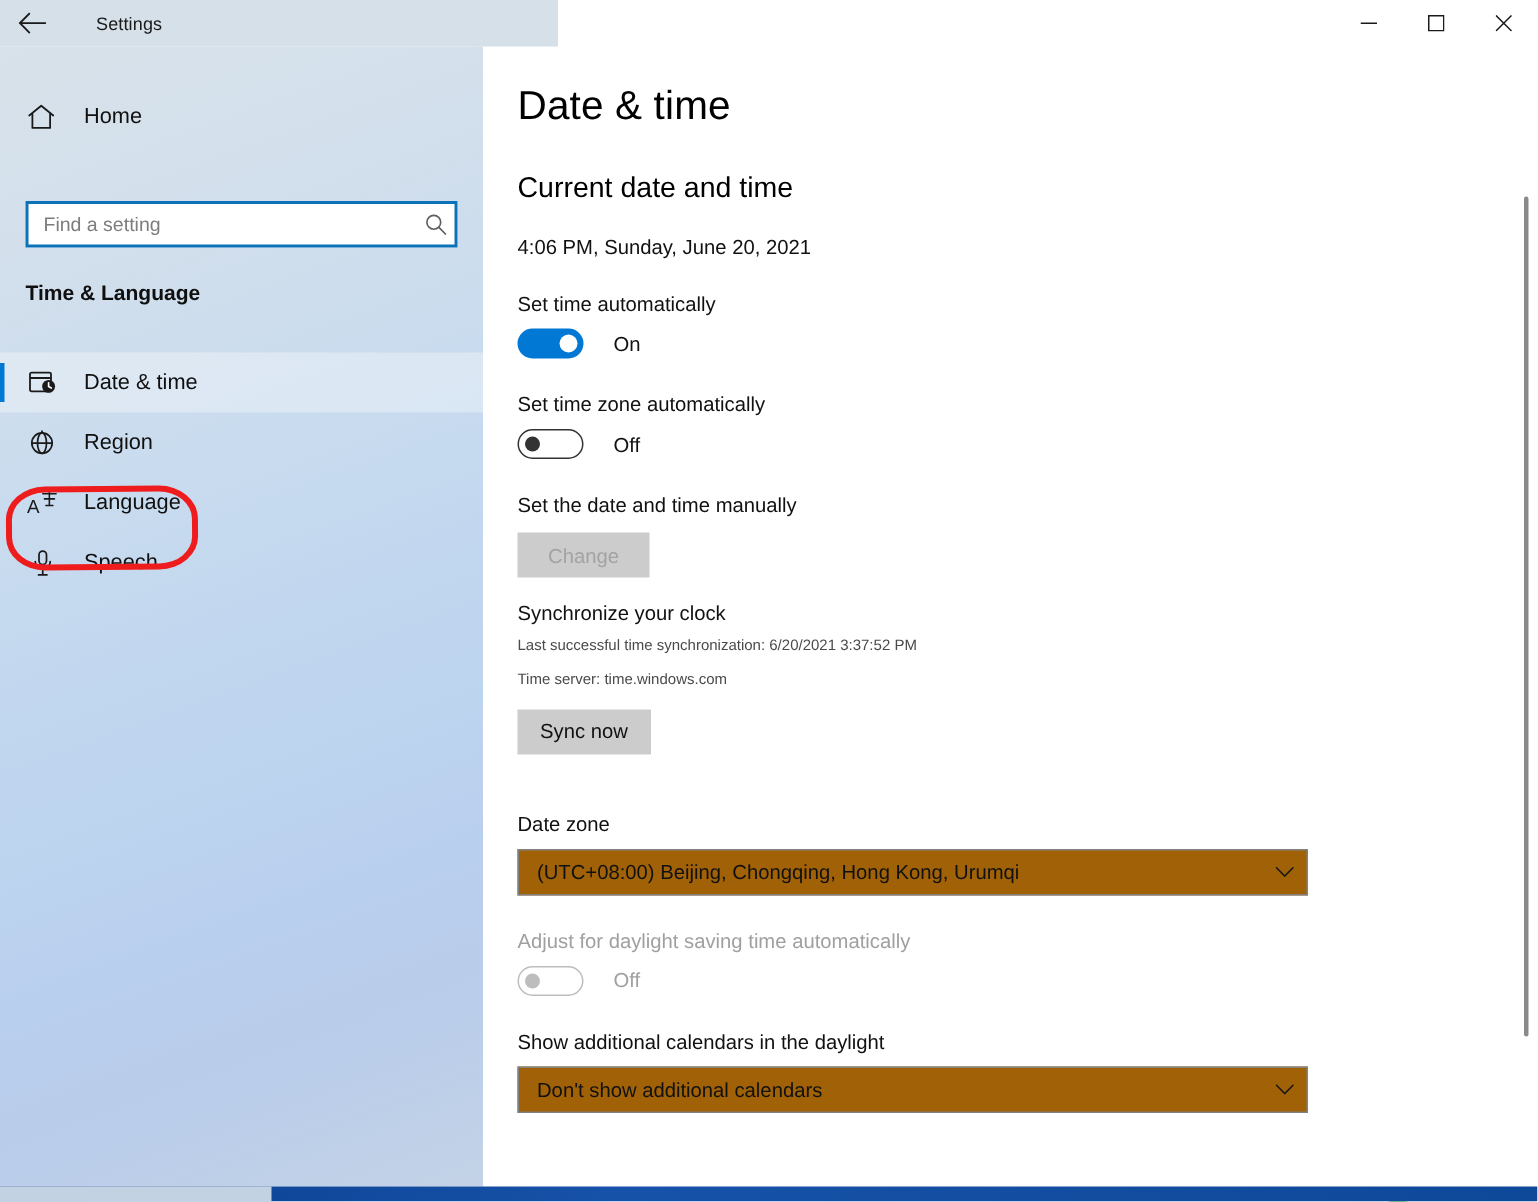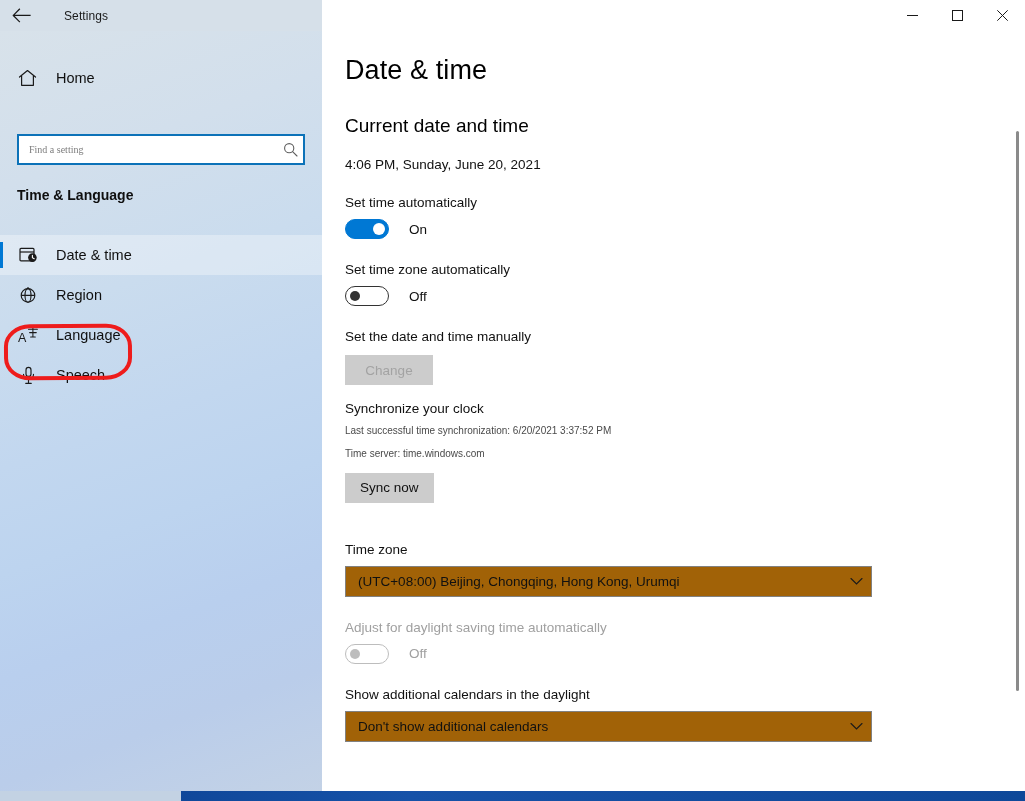--- a/index.html
+++ b/index.html
@@ -17,21 +17,21 @@
   }
 
   
   .titlebar {
     position: absolute; top: 0; left: 0;
     width: 1025px; height: 31px;
     display: flex; align-items: center;
     z-index: 40;
   }
   .titlebar-left {
-    width: 322px; height: 31px;
+    width: 372px; height: 31px;
     background: #d6e0e9;
     display: flex; align-items: center;
   }
   .back-btn {
     width: 42px; height: 31px;
     display: flex; align-items: center; justify-content: center;
     cursor: pointer;
   }
   .back-btn svg { display: block; }
   .title-text {
@@ -91,22 +91,22 @@
   .search-box {
     width: 100%; height: 100%;
     background: #ffffff;
     border: 2px solid #0c72b8;
     display: flex; align-items: center;
     cursor: text;
   }
   .search-input {
     flex: 1;
     border: none; outline: none; background: transparent;
-    font-family: Liberation Serif, serif;
-    font-size: 10px; color: #404040;
+    font-family: Liberation Sans, sans-serif;
+    font-size: 13px; color: #404040;
     padding-left: 10px;
   }
   .search-input::placeholder { color: #7d7d7d; }
   .search-icon {
     width: 26px; display: flex;
     align-items: center; justify-content: center;
   }
 
   .group-title {
     position: absolute; top: 156px; left: 17px;
@@ -444,21 +444,21 @@
 
       <div class="sync-head">Synchronize your clock</div>
       <div class="sync-line">Last successful time synchronization: 6/20/2021 3:37:52 PM</div>
       <div class="sync-line">Time server: time.windows.com</div>
       <div class="btn-wrap">
         <button class="btn">Sync now</button>
       </div>
 
       <div class="spacer-lg"></div>
 
-      <div class="field-label">Time zone</div>
+      <div class="field-label">Date zone</div>
       <div class="select">
         <span class="select-value">(UTC+08:00) Beijing, Chongqing, Hong Kong, Urumqi</span>
         <span class="select-arrow">
           <svg width="13" height="9" viewBox="0 0 13 9" aria-hidden="true">
             <path d="M1 1.5 L6.5 7 L12 1.5" stroke="#1a1a1a" stroke-width="1.1" fill="none" stroke-linecap="round"></path>
           </svg>
         </span>
       </div>
 
       <div class="field-label dim">Adjust for daylight saving time automatically</div>

